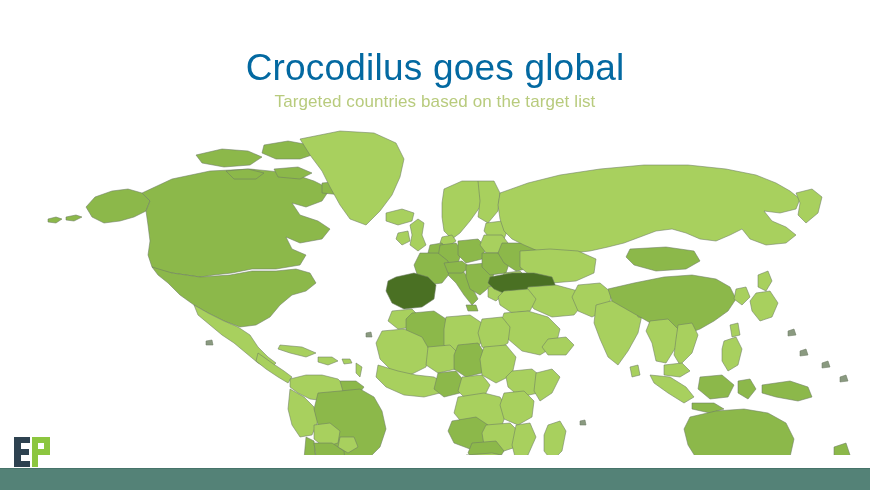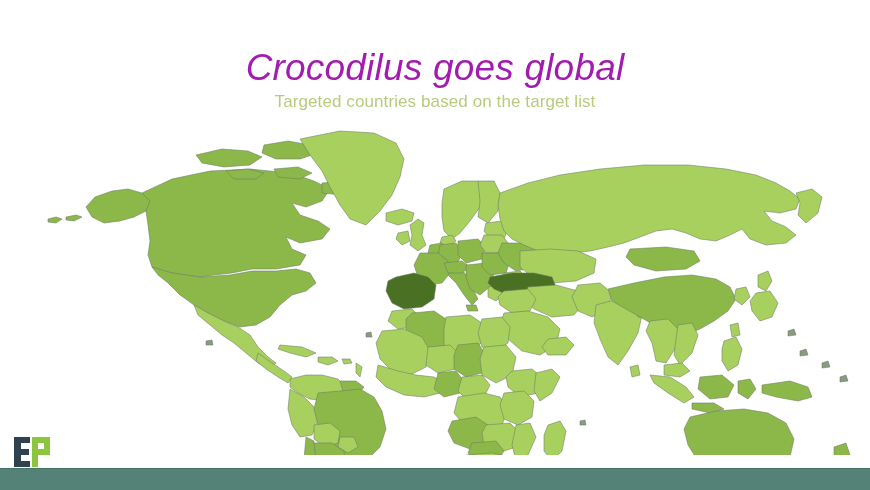--- a/index.html
+++ b/index.html
@@ -63,21 +63,21 @@
     background:#548277;
     border-top:1px solid #46736a;
   }
 </style>
 </head>
 <body style="background: rgb(255, 255, 255);">
 
 <div id="slide">
 
   <div id="title-block">
-    <div id="page-title" style="color: #a21caf; font-style: italic;">Crocodilus goes global</div>
+    <div id="page-title" style="color: #0369a1;">Crocodilus goes global</div>
     <div id="page-subtitle" style="color: rgb(184, 203, 125);">Targeted countries based on the target list</div>
   </div>
 
   <div id="map-wrap">
     <svg id="world-map" viewBox="0 0 870 330" preserveAspectRatio="xMidYMid meet" xmlns="http://www.w3.org/2000/svg">
 
       <path fill="#8cb84a" d="M95,72 L112,66 L128,64 L142,68 L150,76 L146,86 L134,92 L120,96 L104,98 L92,92 L86,82 Z" stroke="#6d7a63"></path>
 
       <path fill="#8cb84a" d="M48,94 L56,92 L62,94 L56,98 L48,97 Z" stroke="#6d7a63"></path>
       <path fill="#8cb84a" d="M66,92 L76,90 L82,92 L74,96 L66,95 Z" stroke="#6d7a63"></path>

